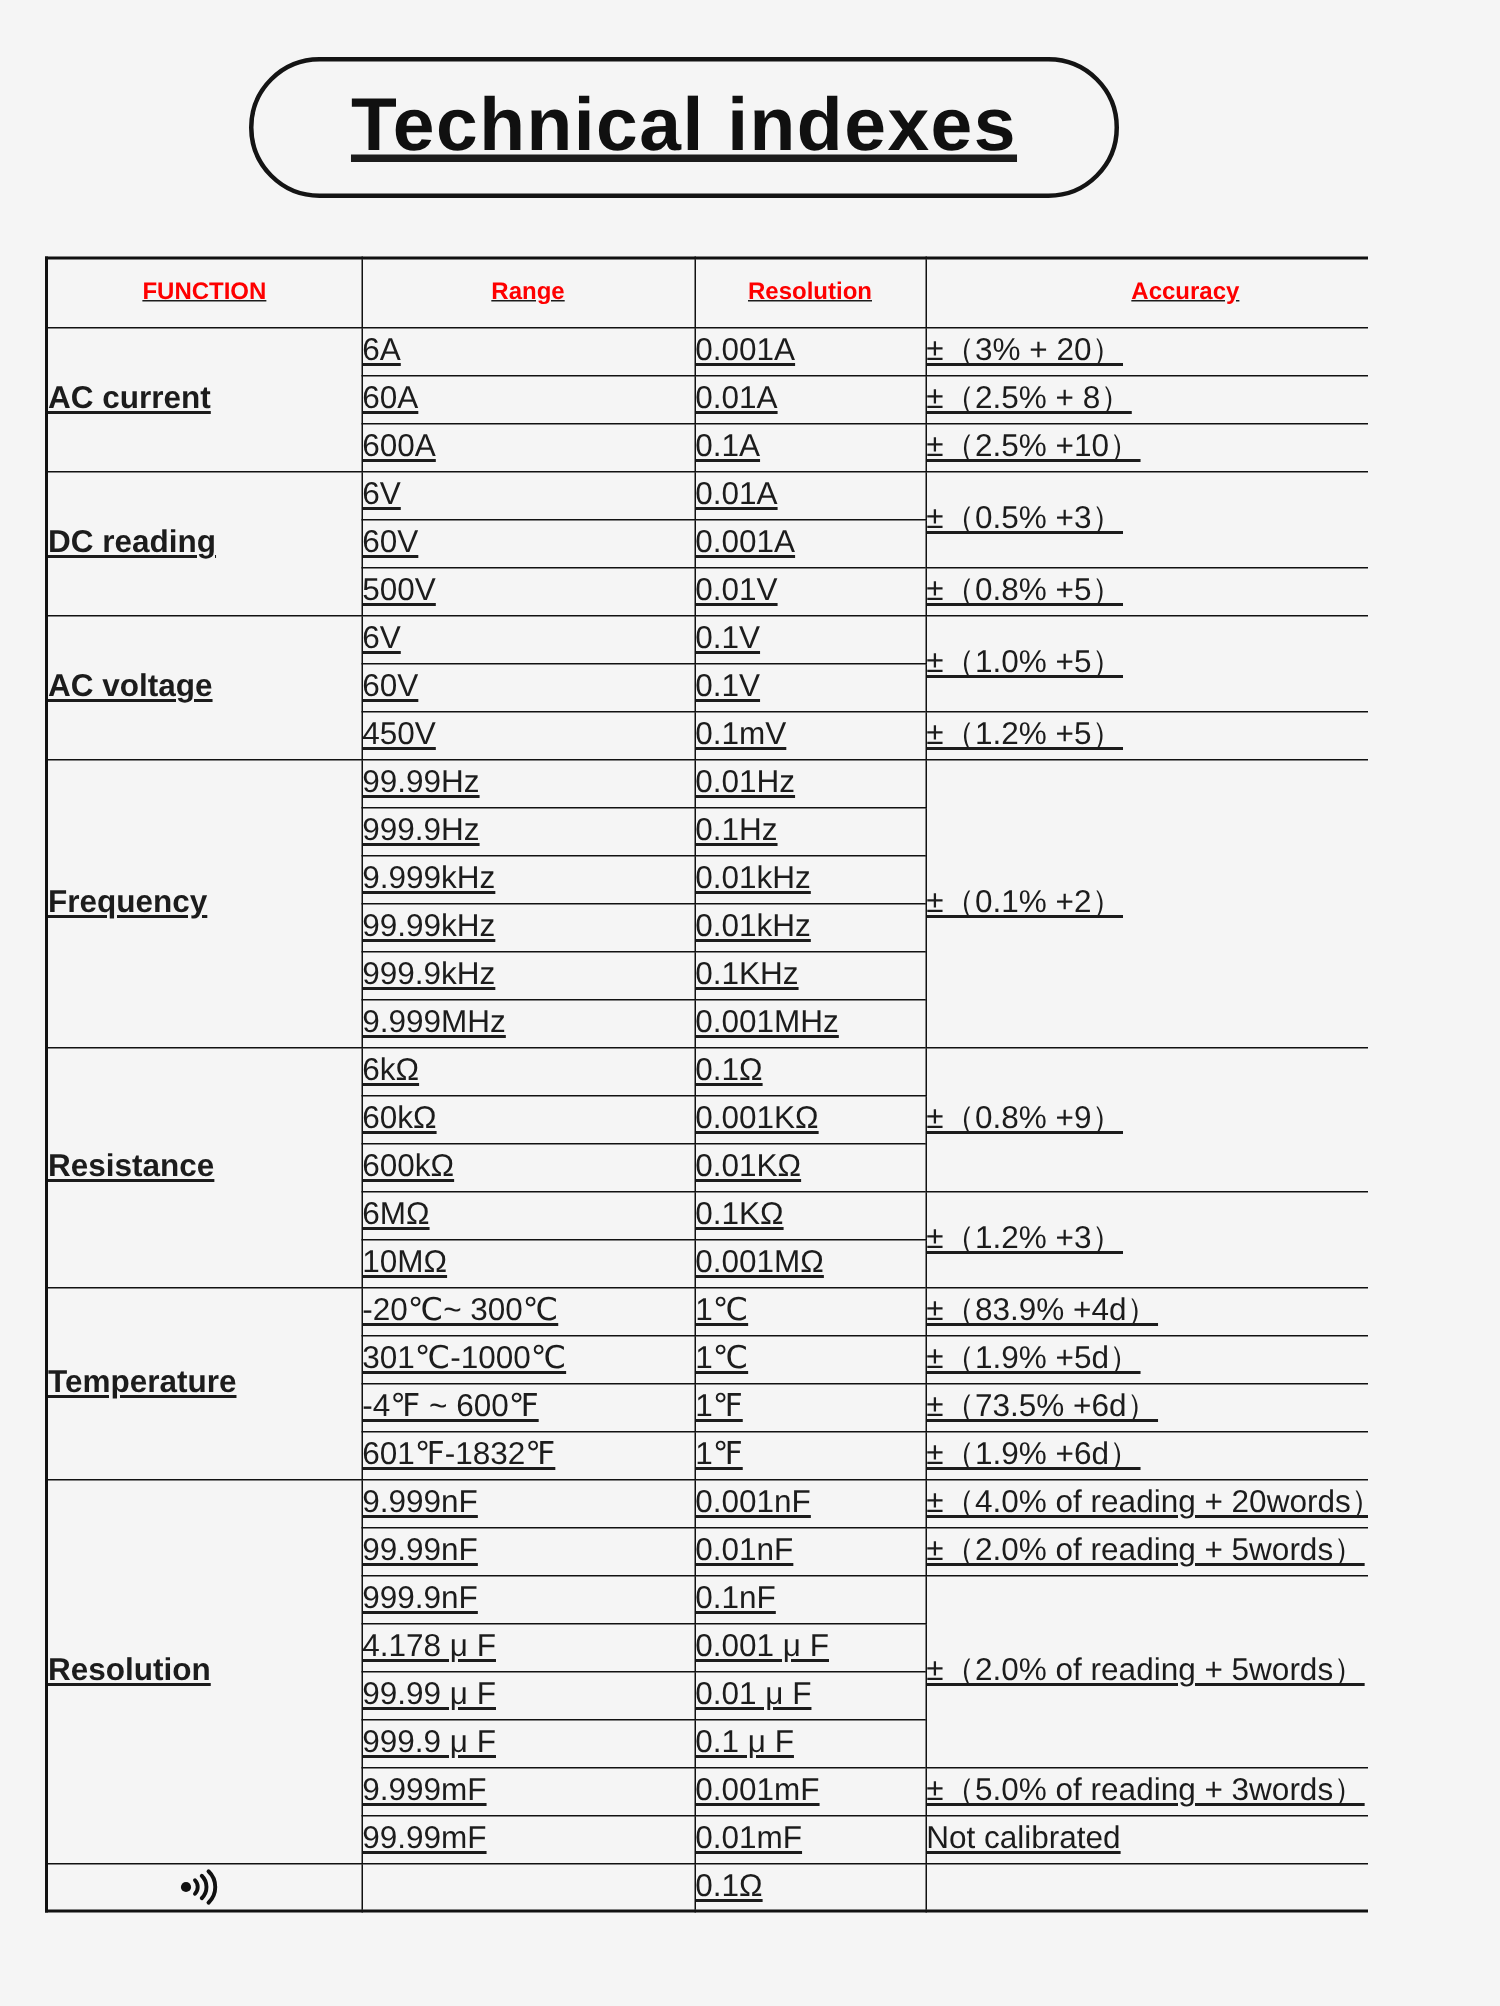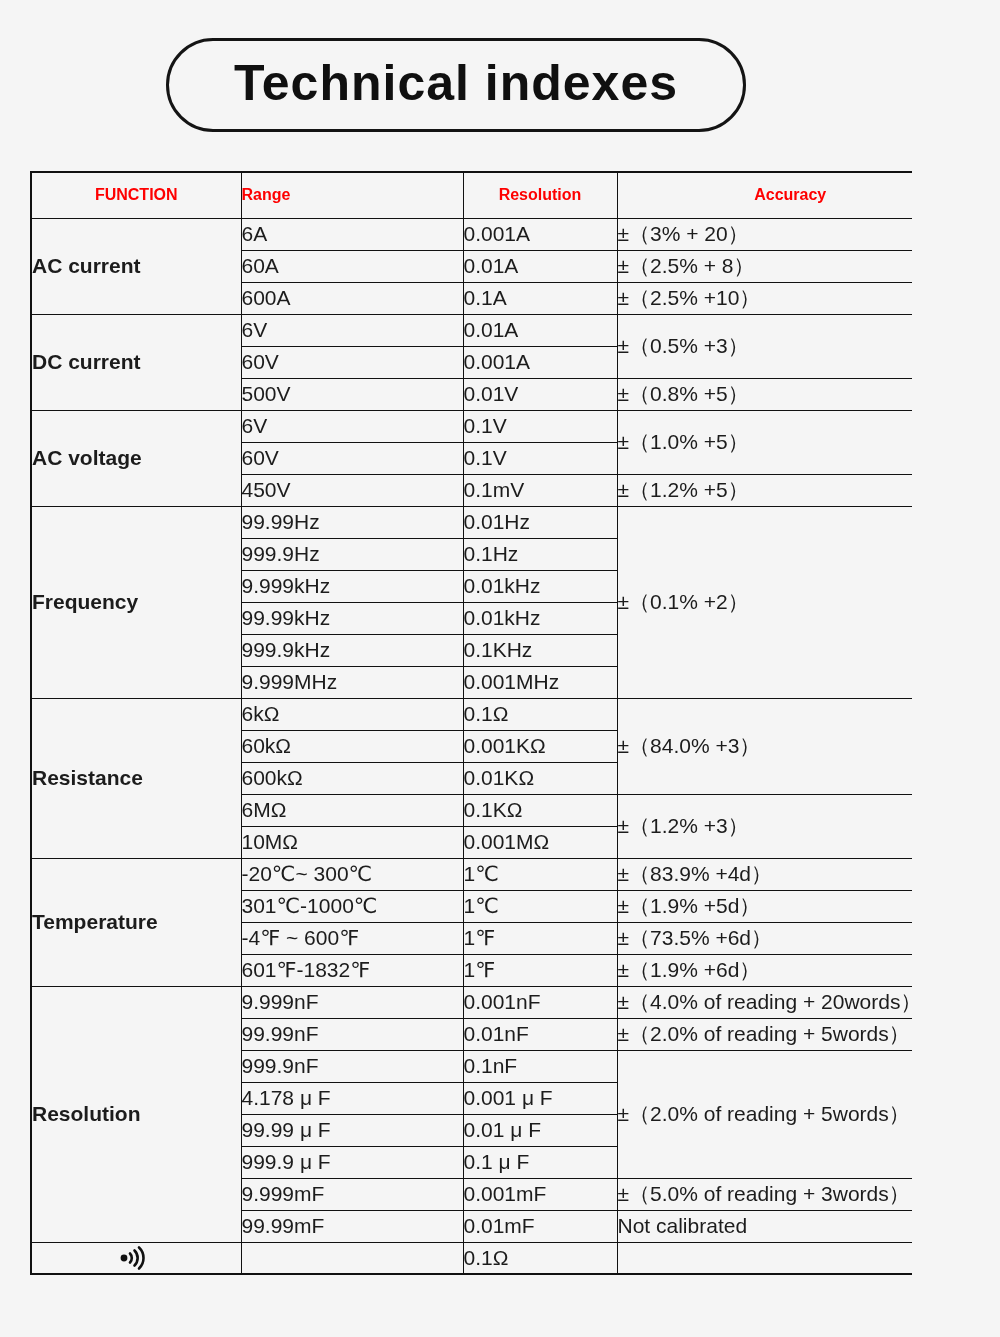--- a/index.html
+++ b/index.html
@@ -9,21 +9,21 @@
     --bg:#f5f5f5;
   }
   *{box-sizing:border-box;}
   html,body{margin:0;padding:0;}
   body{
     width:1000px;height:1337px;
     background:var(--bg);
     font-family:"Liberation Sans","DejaVu Sans",sans-serif;
     color:var(--text);
   }
-  .page{width:912px;height:1337px;position:relative;overflow:hidden;}
+  .page{width:912px;height:1337px;position:relative;overflow:hidden;text-decoration:underline;}
   .title-box{
     width:580px;
     margin:38px auto 0;
     border:3px solid #141414;
     border-radius:48px;
     text-align:center;
     font-size:50px;
     font-weight:700;
     color:#101010;
     padding:13px 0 17px;
@@ -40,21 +40,21 @@
   .spec-table th{
     height:46px;
     border:1px solid var(--border);
     font-size:16px;
     font-weight:700;
     color:var(--header-color);
     text-align:center;
     padding:0;
   }
   .spec-table th.th-left{
-    text-align:left;
+    text-align:center;
   }
   .spec-table td{
     height:32px;
     border:1px solid var(--border);
     font-size:21px;
     color:var(--text);
     padding:0;
     line-height:1.1;
     vertical-align:middle;
     overflow:hidden;
@@ -113,21 +113,21 @@
           <td class="cell-range">60A</td>
           <td class="cell-resolution">0.01A</td>
           <td class="cell-accuracy">±（2.5% + 8）</td>
         </tr>
         <tr>
           <td class="cell-range">600A</td>
           <td class="cell-resolution">0.1A</td>
           <td class="cell-accuracy">±（2.5% +10）</td>
         </tr>
         <tr>
-          <td class="cell-function" rowspan="3">DC current</td>
+          <td class="cell-function" rowspan="3">DC reading</td>
           <td class="cell-range">6V</td>
           <td class="cell-resolution">0.01A</td>
           <td class="cell-accuracy" rowspan="2">±（0.5% +3）</td>
         </tr>
         <tr>
           <td class="cell-range">60V</td>
           <td class="cell-resolution">0.001A</td>
         </tr>
         <tr>
           <td class="cell-range">500V</td>
@@ -172,21 +172,21 @@
           <td class="cell-resolution">0.1KHz</td>
         </tr>
         <tr>
           <td class="cell-range">9.999MHz</td>
           <td class="cell-resolution">0.001MHz</td>
         </tr>
         <tr>
           <td class="cell-function" rowspan="5">Resistance</td>
           <td class="cell-range">6kΩ</td>
           <td class="cell-resolution">0.1Ω</td>
-          <td class="cell-accuracy" rowspan="3">±（84.0% +3）</td>
+          <td class="cell-accuracy" rowspan="3">±（0.8% +9）</td>
         </tr>
         <tr>
           <td class="cell-range">60kΩ</td>
           <td class="cell-resolution">0.001KΩ</td>
         </tr>
         <tr>
           <td class="cell-range">600kΩ</td>
           <td class="cell-resolution">0.01KΩ</td>
         </tr>
         <tr>

